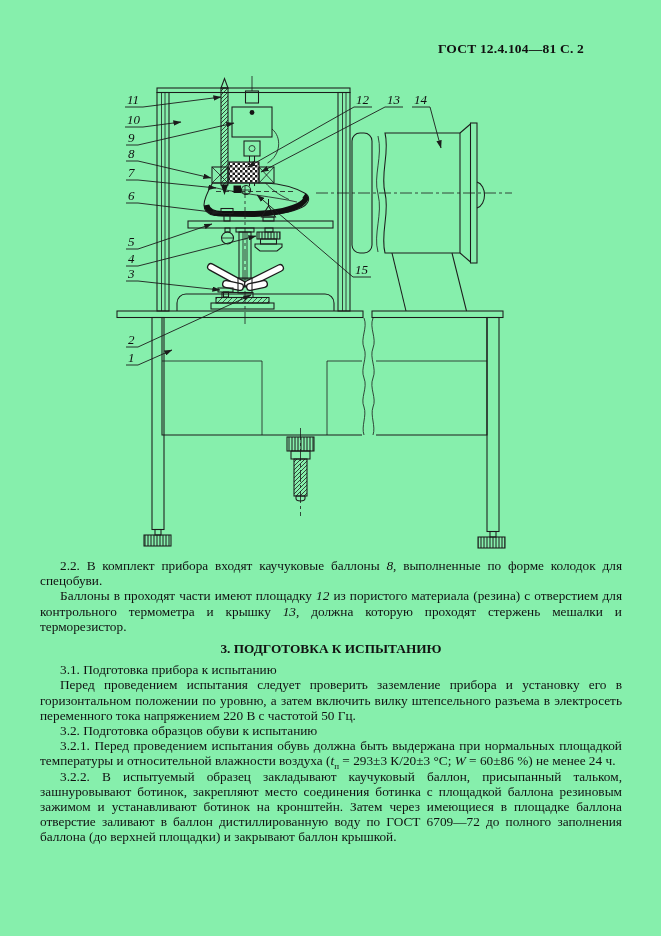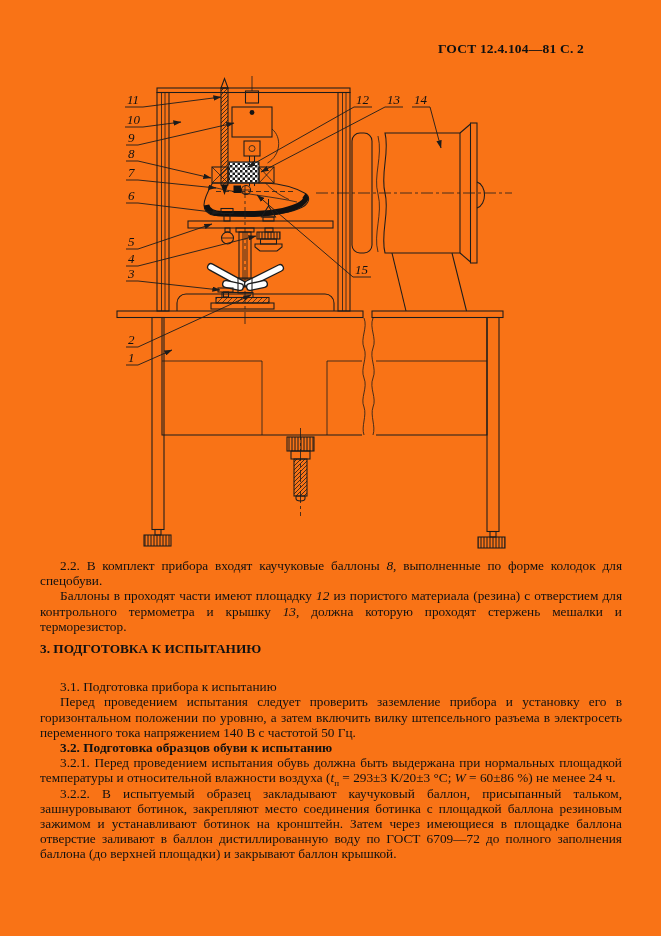--- a/index.html
+++ b/index.html
@@ -1,19 +1,19 @@
 <!DOCTYPE html>
 <html><head>
 <meta charset="utf-8">
 <style>
   html,body{margin:0;padding:0;background:#e8e8e8;}
   .page{
     position:relative;
     width:661px;height:936px;
-    background:#f97316;
+    background:#86efac;
     font-family:"Liberation Serif", serif;
     color:#111;
     overflow:hidden;
     margin:0 auto;
   }
   .hdr{
     position:absolute;top:41px;right:77px;
     font-weight:bold;font-size:13.5px;letter-spacing:.2px;
     white-space:nowrap;
   }
@@ -29,22 +29,22 @@
   .spoke-o{stroke:#1c1c1c;stroke-width:8;stroke-linecap:round;fill:none;}
   .spoke-i{stroke:#fefefe;stroke-width:5.4;stroke-linecap:round;fill:none;}
   .lbl{font:italic 13px "Liberation Serif", serif;fill:#111;}
   .leader{stroke:#1c1c1c;stroke-width:.9;fill:none;}
   .textcol{
     position:absolute;top:558px;left:40px;width:582px;
     font-size:13.3px;line-height:15.2px;text-align:justify;
   }
   .textcol p{margin:0;text-indent:20px;}
   .textcol p.hcenter{
-    text-align:left;text-indent:0;font-weight:bold;
-    margin-top:7px;margin-bottom:23px;
+    text-align:center;text-indent:0;font-weight:bold;
+    margin-top:7px;margin-bottom:6px;
   }
   .textcol sub{font-size:9px;line-height:0;}
 </style>
 </head>
 <body>
 
 <div class="page">
 
   <div class="hdr">ГОСТ 12.4.104—81 С. 2</div>
 
@@ -276,19 +276,19 @@
           </g>
         </g>
   </svg>
   </div>
 
   <div class="textcol" id="textcol">
       <p class="para"><span>2.2. В комплект прибора входят каучуковые баллоны </span><span style="font-style: italic;">8</span><span>, выполненные по форме колодок для спецобуви.</span></p>
       <p class="para"><span>Баллоны в проходят части имеют площадку </span><span style="font-style: italic;">12</span><span> из пористого материала (резина) с отверстием для контрольного термометра и крышку </span><span style="font-style: italic;">13</span><span>, должна которую проходят стержень мешалки и терморезистор.</span></p>
       <p class="hcenter"><span style="font-weight: bold;">3. ПОДГОТОВКА К ИСПЫТАНИЮ</span></p>
       <p class="para"><span style="font-weight: normal;">3.1. Подготовка прибора к испытанию</span></p>
-      <p class="para"><span>Перед проведением испытания следует проверить заземление прибора и установку его в горизонтальном положении по уровню, а затем включить вилку штепсельного разъема в электросеть переменного тока напряжением 140 В с частотой 50 Гц.</span></p>
-      <p class="para"><span style="font-weight: bold;">3.2. Подготовка образцов обуви к испытанию</span></p>
+      <p class="para"><span>Перед проведением испытания следует проверить заземление прибора и установку его в горизонтальном положении по уровню, а затем включить вилку штепсельного разъема в электросеть переменного тока напряжением 220 В с частотой 50 Гц.</span></p>
+      <p class="para"><span style="font-weight: normal;">3.2. Подготовка образцов обуви к испытанию</span></p>
       <p class="para"><span>3.2.1. Перед проведением испытания обувь должна быть выдержана при нормальных площадкой температуры и относительной влажности воздуха (</span><span style="font-style: italic;">t</span><sub>п</sub><span> = 293±3 К/20±3 °С; </span><span style="font-style: italic;">W</span><span> = 60±86 %) не менее 24 ч.</span></p>
       <p class="para"><span>3.2.2. В испытуемый образец закладывают каучуковый баллон, присыпанный тальком, зашнуровывают ботинок, закрепляют место соединения ботинка с площадкой баллона резиновым зажимом и устанавливают ботинок на кронштейн. Затем через имеющиеся в площадке баллона отверстие заливают в баллон дистиллированную воду по ГОСТ 6709—72 до полного заполнения баллона (до верхней площадки) и закрывают баллон крышкой.</span></p>
     </div>
 
 </div>
 
 </body></html>

